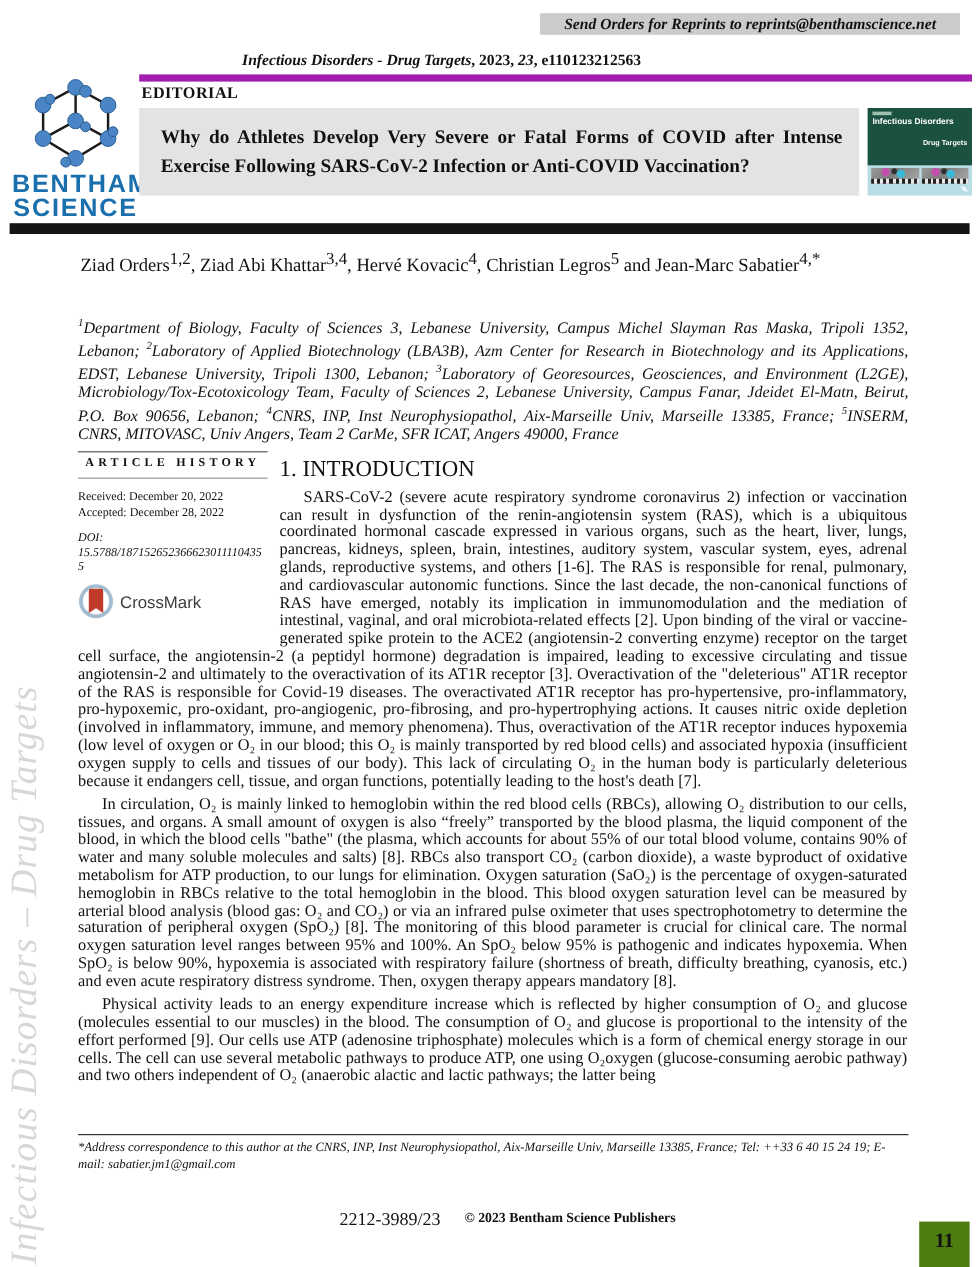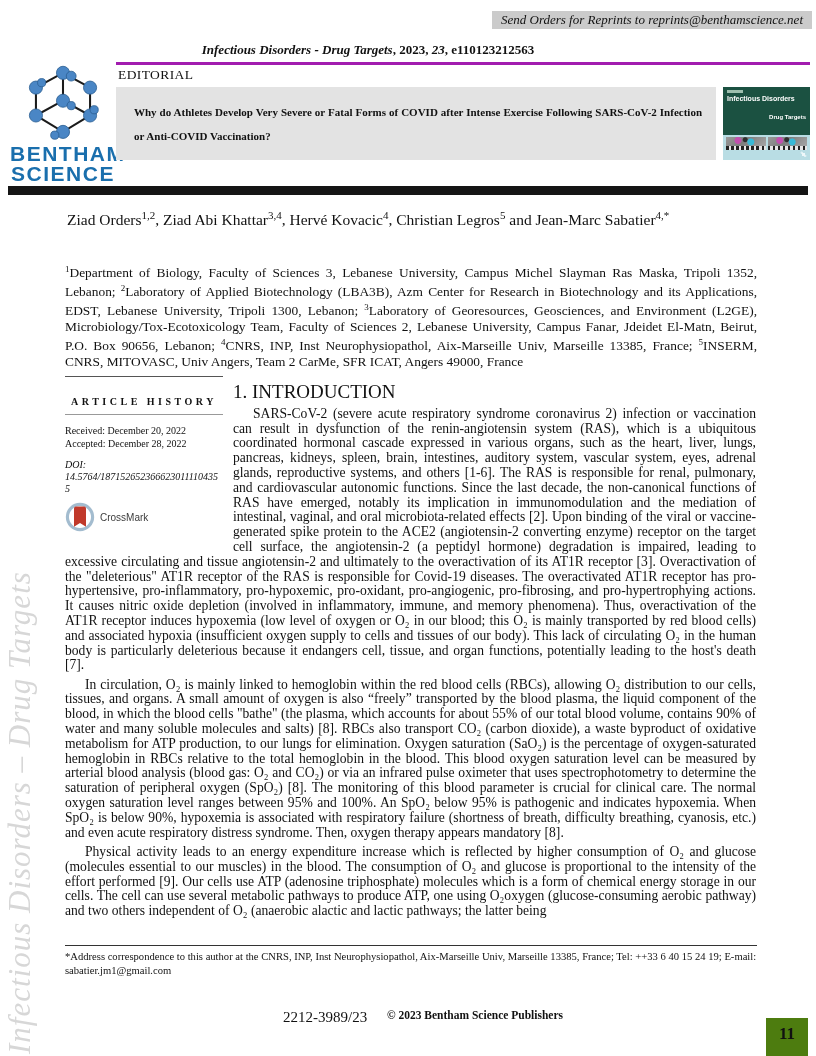--- a/index.html
+++ b/index.html
@@ -9,46 +9,46 @@
   }
   
   .side-vertical{
     position:absolute;left:2px;bottom:2px;height:678px;width:54px;
     writing-mode:vertical-rl;transform:rotate(180deg);
     font-style:italic;font-size:31px;letter-spacing:1px;color:#d7d7d7;
     white-space:nowrap;
   }
   
   .reprint-banner{
-    position:absolute;top:11px;right:4px;background:#cbcbcb;
-    font-weight:normal;font-style:italic;font-size:13px;padding:1px 9px;
+    position:absolute;top:11px;right:16px;background:#cbcbcb;
+    font-weight:bold;font-style:italic;font-size:13px;padding:1px 20px;
   }
   
   .journal-ref{
     position:absolute;top:42px;left:0;width:736px;text-align:center;
     font-size:13px;font-weight:bold;
   }
   .journal-ref .it{font-style:italic;}
   
   .logo{position:absolute;top:64px;left:10px;width:106px;text-align:center;}
   .logo svg{display:block;margin:0 auto;}
   .logo-text{
     font-family:"Liberation Sans", sans-serif;font-weight:bold;
     color:#1a6fad;font-size:21px;line-height:20px;letter-spacing:1.5px;
   }
   
   .header-right{position:absolute;left:116px;top:62px;width:694px;}
   .editorial-label{
-    border-top:3px solid #a21caf;font-weight:normal;font-size:13.5px;
+    border-top:6px solid #a21caf;font-weight:bold;font-size:13.5px;
     padding:2px 2px 3px 2px;letter-spacing:.4px;
   }
   .title-row{display:flex;align-items:stretch;margin-top:1px;}
   .title-box{
     background:#e3e3e3;flex:1;padding:13px 14px 12px 18px;
-    font-size:11px;font-weight:bold;line-height:24px;
+    font-size:16px;font-weight:bold;line-height:24px;
     text-align:justify;
   }
   
   .cover{
     width:87px;margin-left:7px;display:flex;flex-direction:column;
     font-family:"Liberation Sans", sans-serif;
   }
   .cover-green{background:#1b5141;color:#fff;padding:3px 4px 2px 4px;height:48px;box-sizing:border-box;}
   .cover-vol-dash{width:16px;height:3px;background:#9dbfae;margin-bottom:2px;}
   .cover-j1{font-size:7px;font-weight:bold;line-height:8px;}
@@ -66,45 +66,45 @@
   .cover-logo-dot{
     position:absolute;right:3px;bottom:2px;width:7px;height:7px;
     background:radial-gradient(circle,#eef7f9 0 1.5px,rgba(0,0,0,0) 2px),
                radial-gradient(circle at 25% 25%,#dff0f4 0 1px,rgba(0,0,0,0) 1.5px),
                radial-gradient(circle at 75% 70%,#dff0f4 0 1px,rgba(0,0,0,0) 1.5px);
   }
   
   .black-bar{position:absolute;top:186px;left:8px;width:800px;height:9px;background:#151515;}
   
   .authors{position:absolute;top:209px;left:67px;width:692px;font-size:15.5px;}
-  .authors sup{font-size:11px;}
+  .authors sup{font-size:14px;}
   
   .affiliations{
     position:absolute;top:262px;left:65px;width:692px;
-    font-size:13.4px;line-height:15.6px;text-align:justify;
+    font-style:italic;font-size:13.4px;line-height:15.6px;text-align:justify;
   }
   .affiliations sup{font-size:9px;}
   
   .main{position:absolute;top:376px;left:65px;width:691px;font-size:13.6px;line-height:14.8px;}
   .article-history{float:left;width:158px;margin-right:10px;margin-bottom:8px;}
   .ah-heading{
     border-top:1.5px solid #555;border-bottom:1.5px solid #999;
     text-align:center;font-weight:bold;font-size:10px;
-    letter-spacing:3.5px;padding:18px 0 4px 0;
+    letter-spacing:3.5px;padding:2px 0 4px 0;
   }
   .ah-dates{font-size:10px;line-height:13px;margin-top:9px;}
   .ah-doi{font-size:10px;font-style:italic;margin-top:9px;line-height:12px;word-break:break-all;}
   .crossmark{margin-top:7px;display:flex;align-items:center;gap:5px;}
-  .crossmark-label{font-family:"Liberation Sans", sans-serif;font-size:10px;color:#3c3c3c;}
+  .crossmark-label{font-family:"Liberation Sans", sans-serif;font-size:14px;color:#3c3c3c;}
   .intro-heading{font-weight:normal;font-size:19px;margin:9px 0 7px 0;}
   .para{text-align:justify;text-indent:20px;margin:0 0 4.5px 0;}
   
   .footnote{
     position:absolute;top:945px;left:65px;width:692px;
-    border-top:1px solid #333;padding-top:4px;font-size:10.6px;line-height:13.5px;
+    border-top:1px solid #333;padding-top:4px;font-size:10.6px;line-height:13.5px;font-style:italic;
   }
   
   .footer-issn{position:absolute;top:1009px;left:283px;font-size:15px;}
   .footer-copyright{position:absolute;top:1009px;left:387px;font-size:11.5px;font-weight:bold;}
   .page-number{
     position:absolute;right:8px;bottom:0;background:#4d7c0f;
     font-weight:bold;font-size:17px;padding:6px 13px 12px 13px;
   }
 </style>
 </head>
@@ -176,21 +176,21 @@
 
 <div class="main">
   <div class="article-history">
     <div class="ah-heading">ARTICLE HISTORY</div>
     <div class="ah-dates">
       <div>Received: December 20, 2022</div>
       <div>Accepted: December 28, 2022</div>
     </div>
     <div class="ah-doi">
       <div>DOI:</div>
-      <div>14.5764/1871526523666230111104355</div>
+      <div>15.5788/1871526523666230111104355</div>
     </div>
     <div class="crossmark">
       <span>
         <svg width="30" height="30" viewBox="0 0 36 36">
           <circle cx="18" cy="18" r="17" fill="#a3bccf"></circle>
           <circle cx="18" cy="18" r="13.2" fill="#ffffff"></circle>
           <path d="M13 5.5 h10 a2.2 2.2 0 0 1 2.2 2.2 v22 l-7.2 -4.6 -7.2 4.6 v-22 a2.2 2.2 0 0 1 2.2 -2.2 z" fill="#c0392b"></path>
         </svg>
       </span>
       <span class="crossmark-label">CrossMark</span>

